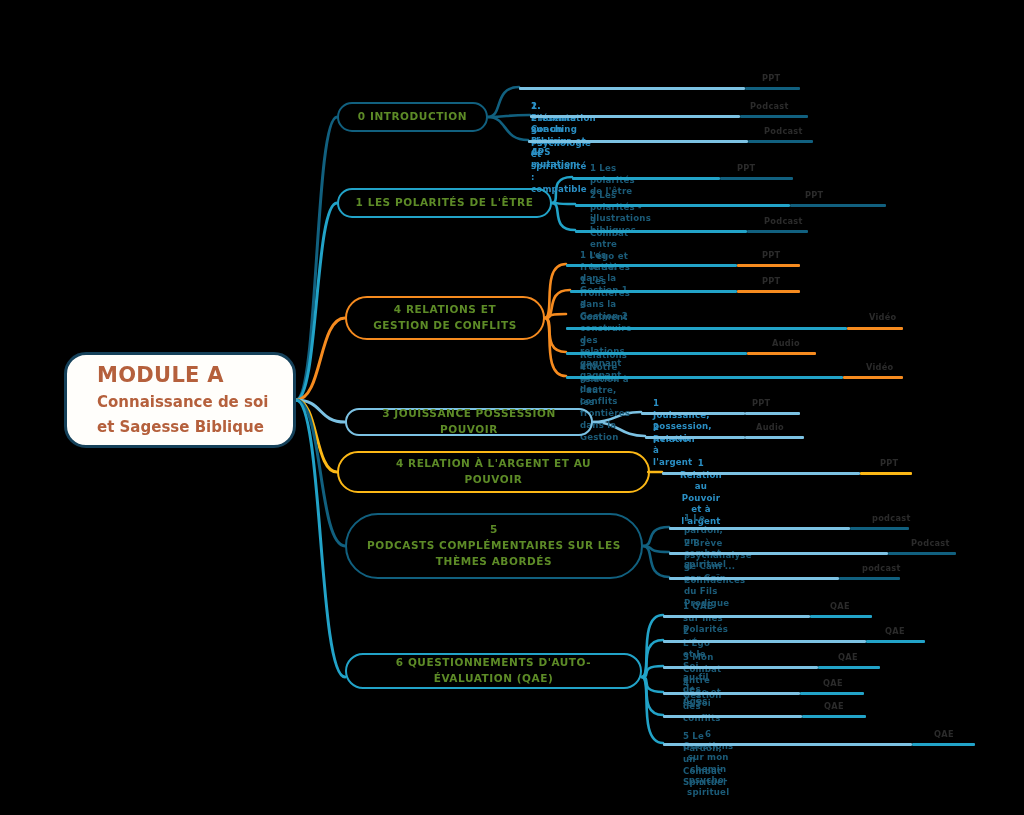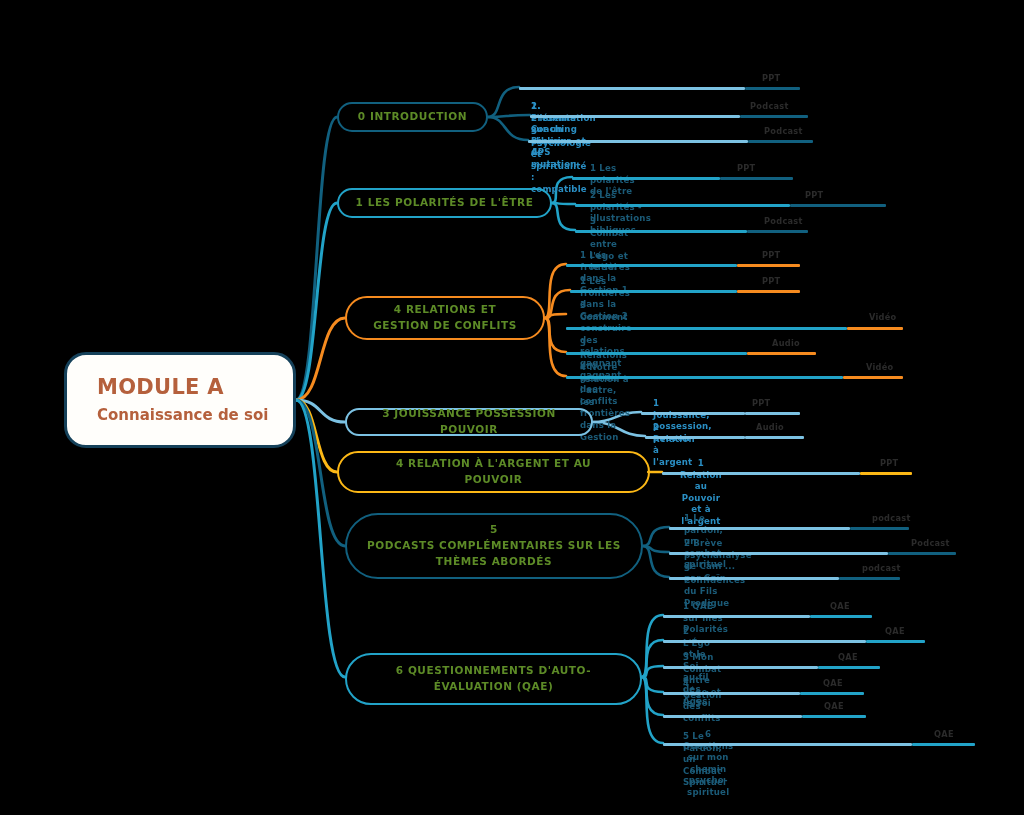--- a/index.html
+++ b/index.html
@@ -60,20 +60,21 @@
       <path d="M 642 677 C 652.5 677 637 640 663 640" stroke="#22a3c8" stroke-width="2.6" fill="none" stroke-linecap="round"></path>
       <path d="M 642 677 C 652.5 677 637 666 663 666" stroke="#22a3c8" stroke-width="2.6" fill="none" stroke-linecap="round"></path>
       <path d="M 642 677 C 652.5 677 637 692 663 692" stroke="#22a3c8" stroke-width="2.6" fill="none" stroke-linecap="round"></path>
       <path d="M 642 677 C 652.5 677 637 715 663 715" stroke="#22a3c8" stroke-width="2.6" fill="none" stroke-linecap="round"></path>
       <path d="M 642 677 C 652.5 677 637 743 663 743" stroke="#22a3c8" stroke-width="2.6" fill="none" stroke-linecap="round"></path>
     </svg>
 
   <div class="center-node" style="left:64px;top:352px;width:232px;height:96px;">
     <div class="center-title">MODULE A</div>
     <div class="center-sub">Connaissance de soi</div>
+    <div class="center-sub">et Sagesse Biblique</div>
   </div>
 
   <div id="branches">
       <div class="branch" style="left: 337px; top: 102px; width: 151px; height: 30px; border-color: rgb(17, 96, 127);">
         <div class="branch-label" style="white-space: pre-line;">0  INTRODUCTION</div>
       </div>
       <div class="leaf">
         <div class="leaf-text" style="left: 531px; top: 73px; color: rgb(42, 143, 196); margin-top: 28px;">1. Présentation Coaching Biblique et APS</div>
         <div class="leaf-tag" style="left: 762px; top: 73px;">PPT</div>
         <div class="leaf-bar" style="left: 519px; top: 87px; width: 226px; background: rgb(124, 194, 227);"></div>
@@ -188,21 +189,21 @@
         <div class="leaf-tag" style="left: 911px; top: 538px;">Podcast</div>
         <div class="leaf-bar" style="left: 669px; top: 552px; width: 219px; background: rgb(124, 194, 227);"></div>
         <div class="leaf-bar" style="left: 888px; top: 552px; width: 68px; background: rgb(17, 96, 127);"></div>
       </div>
       <div class="leaf">
         <div class="leaf-text" style="left: 684px; top: 563px; color: rgb(27, 91, 120);">3 Confidences du Fils Prodigue</div>
         <div class="leaf-tag" style="left: 862px; top: 563px;">podcast</div>
         <div class="leaf-bar" style="left: 669px; top: 577px; width: 170px; background: rgb(124, 194, 227);"></div>
         <div class="leaf-bar" style="left: 839px; top: 577px; width: 61px; background: rgb(17, 96, 127);"></div>
       </div>
-      <div class="branch" style="left: 345px; top: 653px; width: 297px; height: 52px; border-color: rgb(34, 163, 200);">
+      <div class="branch" style="left: 345px; top: 653px; width: 297px; height: 36px; border-color: rgb(34, 163, 200);">
         <div class="branch-label" style="white-space: pre-line;">6 QUESTIONNEMENTS D'AUTO-
 ÉVALUATION (QAE)</div>
       </div>
       <div class="leaf">
         <div class="leaf-text" style="left: 683px; top: 601px; color: rgb(27, 91, 120);">1 QAE sur mes Polarités</div>
         <div class="leaf-tag" style="left: 830px; top: 601px;">QAE</div>
         <div class="leaf-bar" style="left: 663px; top: 615px; width: 147px; background: rgb(124, 194, 227);"></div>
         <div class="leaf-bar" style="left: 810px; top: 615px; width: 62px; background: rgb(34, 163, 200);"></div>
       </div>
       <div class="leaf">

